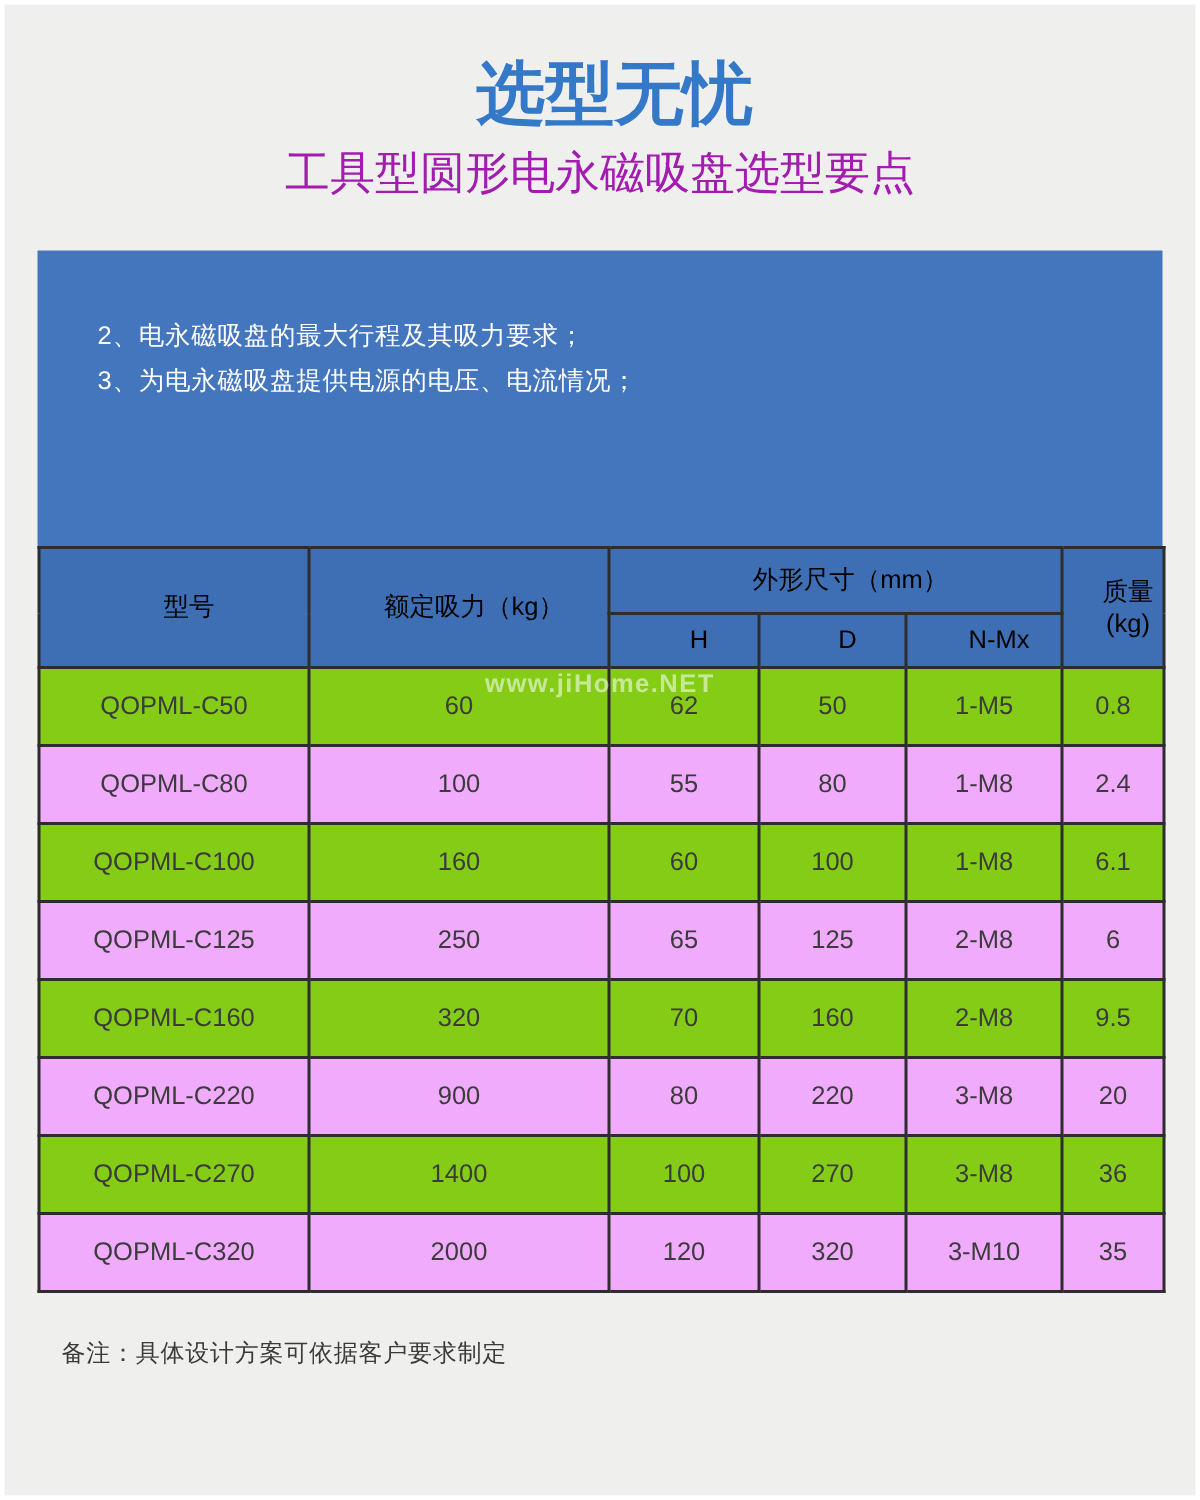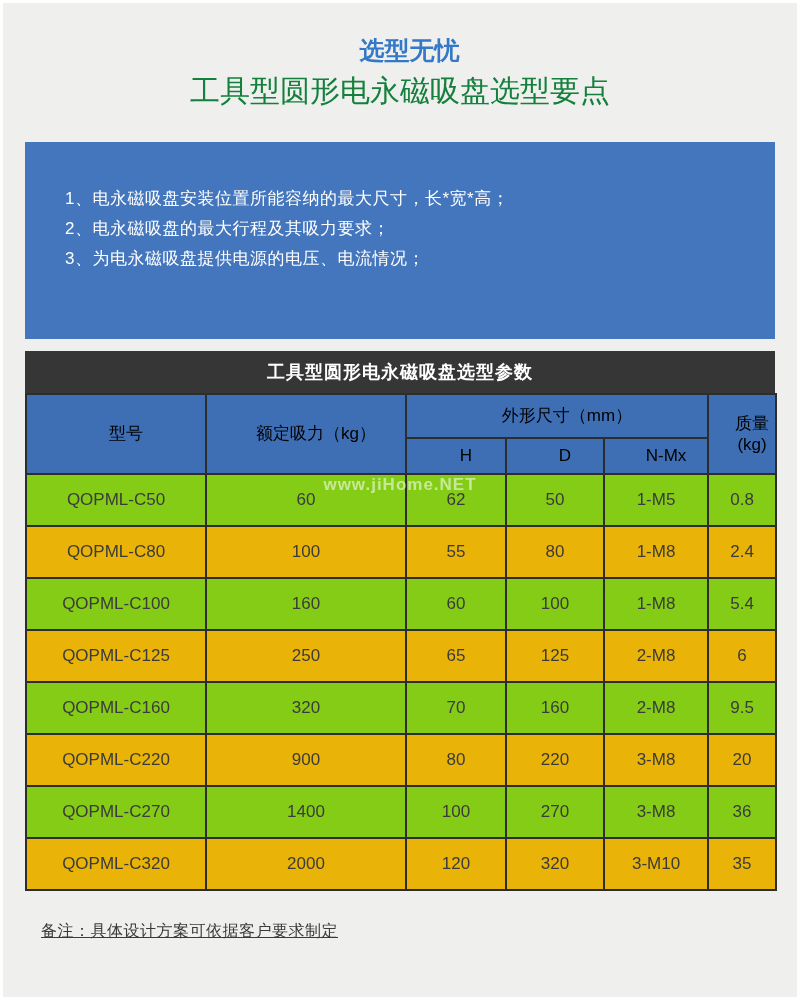--- a/index.html
+++ b/index.html
@@ -12,33 +12,33 @@
     height: 1000px;
     margin: 0 auto;
     background: #eff0ee;
     border: 3px solid #ffffff;
     overflow: hidden;
   }
 
   .main-title {
     margin-top: 32px;
     text-align: center;
-    font-size: 25px;
+    font-size: 46px;
     font-weight: bold;
     color: #3478c8;
     line-height: 1.2;
     padding-left: 19px;
   }
 
   .sub-title {
     margin-top: 6px;
     text-align: center;
     font-size: 30px;
     font-weight: 400;
-    color: #15803d;
+    color: #a21caf;
     line-height: 1.35;
   }
 
   .points-panel {
     margin: 30px 22px 0 22px;
     height: 197px;
     background: #4376bd;
     padding: 42px 38px 0 40px;
   }
   .points-panel ul { list-style: none; }
@@ -88,21 +88,21 @@
   tr.sub-row th { height: 36px; border-top: 1px solid #dfe5ec; }
   tr.sub-row th + th { border-left: 1px solid #dfe5ec; }
   th.col-model, th.col-suction, th.col-weight { height: 80px; }
 
   table.spec td {
     height: 52px;
     font-size: 17px;
     color: #3b3b3b;
   }
   tr.row-light td { background: #84cc16; }
-  tr.row-gray  td { background: #eab308; }
+  tr.row-gray  td { background: #f0abfc; }
 
   .watermark {
     position: absolute;
     top: 82px;
     left: 50%;
     transform: translateX(-50%);
     font-size: 17px;
     font-weight: bold;
     letter-spacing: 1px;
     color: #ffffff;
@@ -110,40 +110,37 @@
     pointer-events: none;
     white-space: nowrap;
     text-align: center;
   }
 
   .note {
     margin: 30px 0 0 38px;
     font-size: 16px;
     color: #3a3a3a;
     letter-spacing: 0.5px;
-    text-decoration: underline;
   }
 </style>
 </head>
 <body>
 
 <div class="page">
 
   <div class="main-title">选型无忧</div>
   <div class="sub-title">工具型圆形电永磁吸盘选型要点</div>
 
   <div class="points-panel">
     <ul>
-      <li>1、电永磁吸盘安装位置所能容纳的最大尺寸，长*宽*高；</li>
       <li>2、电永磁吸盘的最大行程及其吸力要求；</li>
       <li>3、为电永磁吸盘提供电源的电压、电流情况；</li>
     </ul>
   </div>
 
-  <div class="table-title-bar">工具型圆形电永磁吸盘选型参数</div>
 
   <div class="table-wrap">
     <table class="spec">
       <colgroup>
         <col style="width:180px">
         <col style="width:200px">
         <col style="width:100px">
         <col style="width:98px">
         <col style="width:104px">
         <col style="width:68px">
@@ -180,21 +177,21 @@
           <td>80</td>
           <td>1-M8</td>
           <td>2.4</td>
         </tr>
         <tr class="row-light">
           <td>QOPML-C100</td>
           <td>160</td>
           <td>60</td>
           <td>100</td>
           <td>1-M8</td>
-          <td>5.4</td>
+          <td>6.1</td>
         </tr>
         <tr class="row-gray">
           <td>QOPML-C125</td>
           <td>250</td>
           <td>65</td>
           <td>125</td>
           <td>2-M8</td>
           <td>6</td>
         </tr>
         <tr class="row-light">

